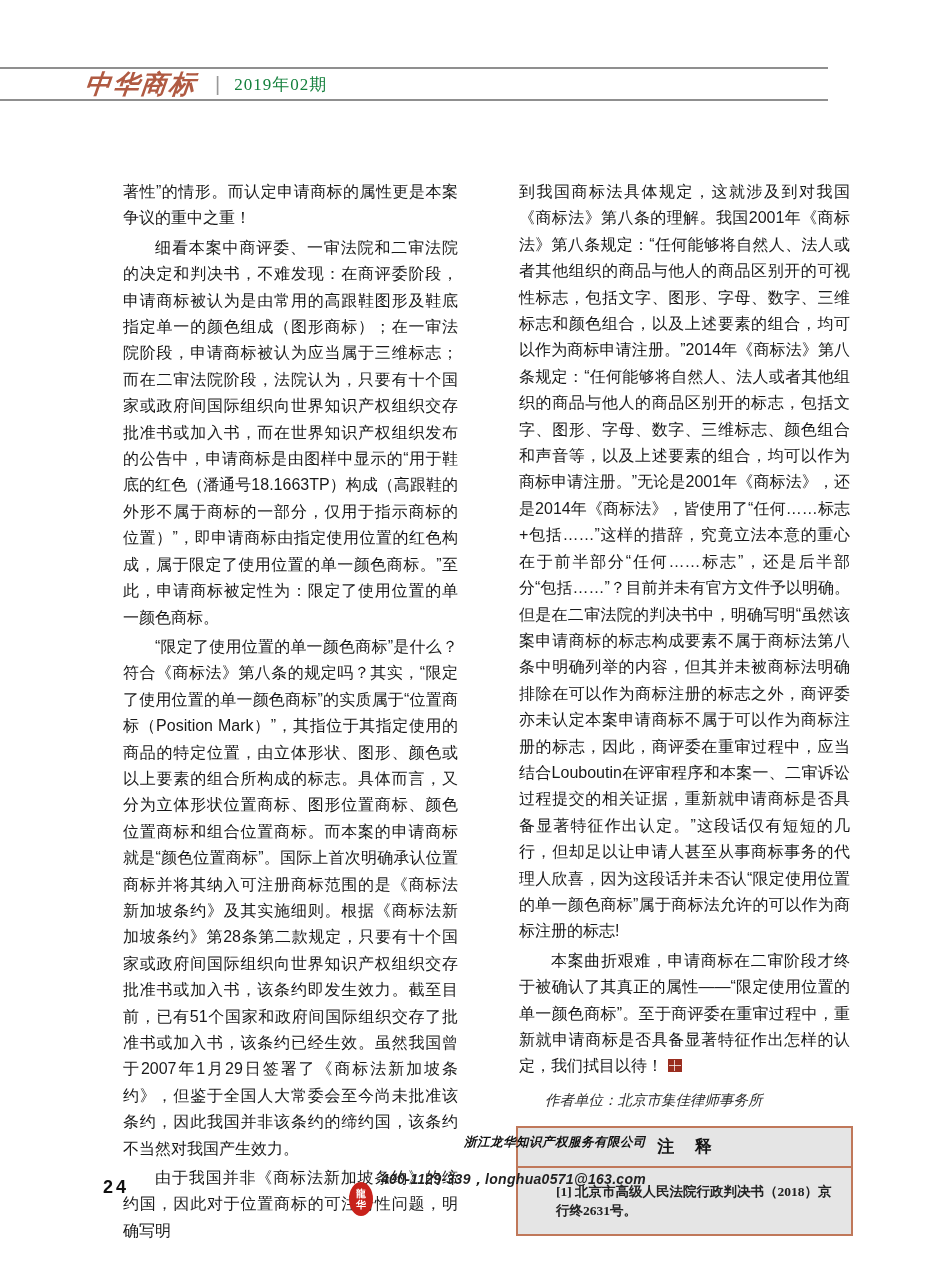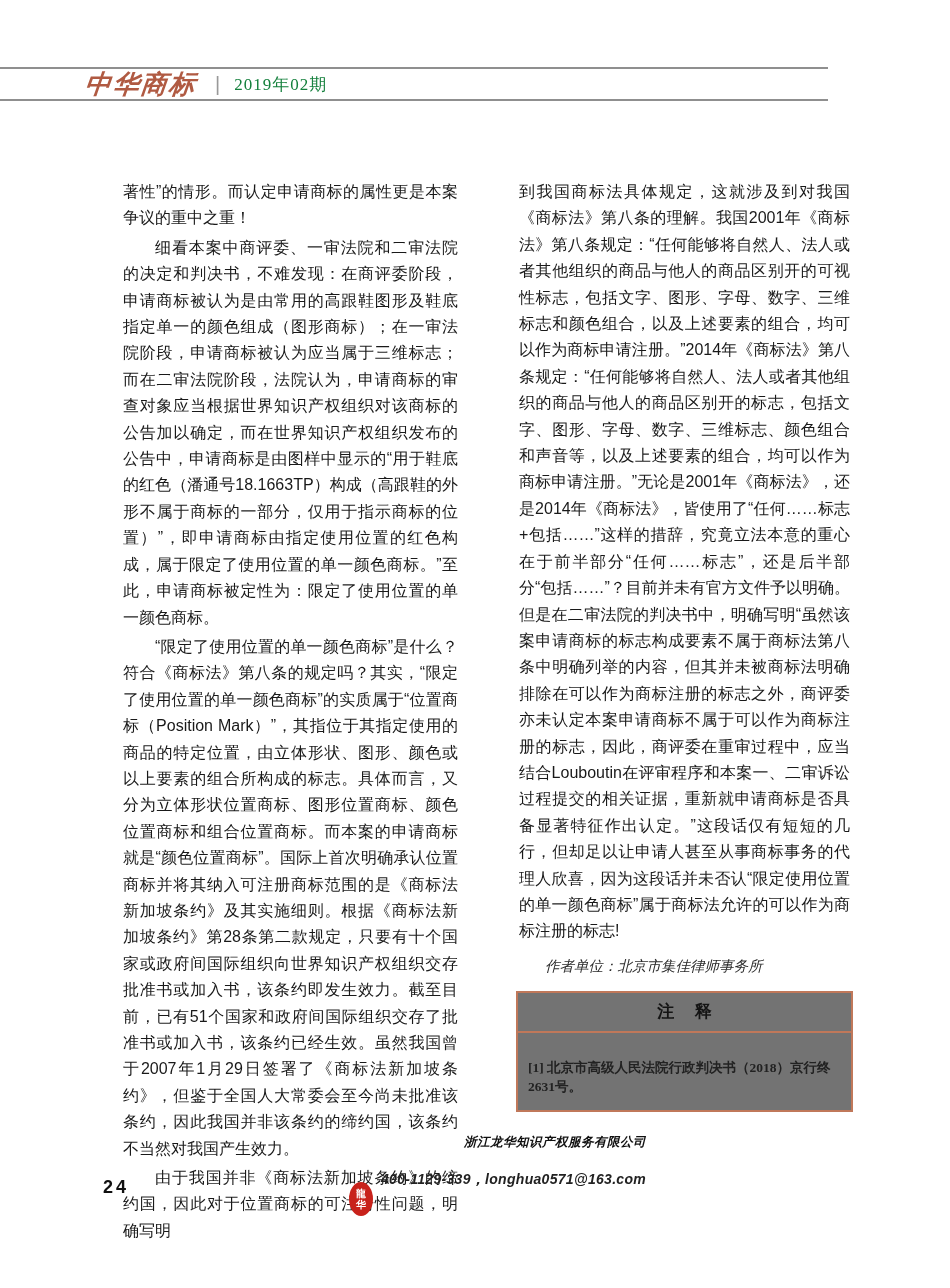--- a/index.html
+++ b/index.html
@@ -44,49 +44,50 @@
   }
   .end-seal::before{
     content:"";position:absolute;left:6px;top:1px;bottom:1px;width:1px;background:rgba(255,255,255,.75);
   }
   .end-seal::after{
     content:"";position:absolute;top:6px;left:1px;right:1px;height:1px;background:rgba(255,255,255,.75);
   }
   .author-line{
     margin-top:8px;
     text-indent:2em;
-    font-family:Liberation Serif, serif;
+    font-family:Liberation Mono, monospace;
     font-style:italic;
     font-size:14.5px;
     color:#2b2b2b;
     text-align:left;
   }
   
   .notes-box{
     margin-top:12px;
     border:2px solid;
-    background:#737373;
+    background:#e5e5e5;
     text-align:left;
   }
   .notes-title{
     text-align:center;
     font-size:17px;font-weight:bold;letter-spacing:8px;
     color:#141414;
     padding:6px 0 5px 8px;
     border-bottom:2px solid;
     border-color:inherit;
   }
   .notes-body{
-    padding:25px 10px 14px 10px;
+    padding:14px 10px 14px 10px;
     font-family:"Liberation Serif", serif;
     font-weight:600;
     font-size:13.5px;
     line-height:19px;
     color:#222;
     text-indent:0;
+    margin-left:28px;
   }
   
   .footer-pagenum{
     position:absolute;left:103px;top:1177px;
     font-size:18px;font-weight:bold;letter-spacing:3px;color:#101010;
   }
   .footer-logo{
     position:absolute;left:349px;top:1182px;
     width:24px;height:34px;
     background:#c8221b;
@@ -107,27 +108,28 @@
   <div class="rule top"></div>
   <div class="masthead">
     <span class="brand" style="color: rgb(176, 90, 66);">中华商标</span>
     <span class="mast-divider">|</span>
     <span class="issue">2019年02期</span>
   </div>
   <div class="rule bottom"></div>
 
   <div class="col left">
     <p class="para">著性”的情形。而认定申请商标的属性更是本案争议的重中之重！</p>
-    <p class="para indent">细看本案中商评委、一审法院和二审法院的决定和判决书，不难发现：在商评委阶段，申请商标被认为是由常用的高跟鞋图形及鞋底指定单一的颜色组成（图形商标）；在一审法院阶段，申请商标被认为应当属于三维标志；而在二审法院阶段，法院认为，申请商标的审查对象应当根据世界知识产权组织对该商标的公告加以确定，而在世界知识产权组织发布的公告中，申请商标是由图样中显示的“用于鞋底的红色（潘通号18.1663TP）构成（高跟鞋的外形不属于商标的一部分，仅用于指示商标的位置）”，即申请商标由指定使用位置的红色构成，属于限定了使用位置的单一颜色商标。”至此，申请商标被定性为：限定了使用位置的单一颜色商标。</p>
+    <p class="para indent">细看本案中商评委、一审法院和二审法院的决定和判决书，不难发现：在商评委阶段，申请商标被认为是由常用的高跟鞋图形及鞋底指定单一的颜色组成（图形商标）；在一审法院阶段，申请商标被认为应当属于三维标志；而在二审法院阶段，法院认为，只要有十个国家或政府间国际组织向世界知识产权组织交存批准书或加入书，而在世界知识产权组织发布的公告中，申请商标是由图样中显示的“用于鞋底的红色（潘通号18.1663TP）构成（高跟鞋的外形不属于商标的一部分，仅用于指示商标的位置）”，即申请商标由指定使用位置的红色构成，属于限定了使用位置的单一颜色商标。”至此，申请商标被定性为：限定了使用位置的单一颜色商标。</p>
     <p class="para indent">“限定了使用位置的单一颜色商标”是什么？符合《商标法》第八条的规定吗？其实，“限定了使用位置的单一颜色商标”的实质属于“位置商标（Position Mark）”，其指位于其指定使用的商品的特定位置，由立体形状、图形、颜色或以上要素的组合所构成的标志。具体而言，又分为立体形状位置商标、图形位置商标、颜色位置商标和组合位置商标。而本案的申请商标就是“颜色位置商标”。国际上首次明确承认位置商标并将其纳入可注册商标范围的是《商标法新加坡条约》及其实施细则。根据《商标法新加坡条约》第28条第二款规定，只要有十个国家或政府间国际组织向世界知识产权组织交存批准书或加入书，该条约即发生效力。截至目前，已有51个国家和政府间国际组织交存了批准书或加入书，该条约已经生效。虽然我国曾于2007年1月29日签署了《商标法新加坡条约》，但鉴于全国人大常委会至今尚未批准该条约，因此我国并非该条约的缔约国，该条约不当然对我国产生效力。</p>
     <p class="para indent">由于我国并非《商标法新加坡条约》的缔约国，因此对于位置商标的可注册性问题，明确写明</p>
   </div>
 
   <div class="col right">
     <p class="para">到我国商标法具体规定，这就涉及到对我国《商标法》第八条的理解。我国2001年《商标法》第八条规定：“任何能够将自然人、法人或者其他组织的商品与他人的商品区别开的可视性标志，包括文字、图形、字母、数字、三维标志和颜色组合，以及上述要素的组合，均可以作为商标申请注册。”2014年《商标法》第八条规定：“任何能够将自然人、法人或者其他组织的商品与他人的商品区别开的标志，包括文字、图形、字母、数字、三维标志、颜色组合和声音等，以及上述要素的组合，均可以作为商标申请注册。”无论是2001年《商标法》，还是2014年《商标法》，皆使用了“任何……标志+包括……”这样的措辞，究竟立法本意的重心在于前半部分“任何……标志”，还是后半部分“包括……”？目前并未有官方文件予以明确。但是在二审法院的判决书中，明确写明“虽然该案申请商标的标志构成要素不属于商标法第八条中明确列举的内容，但其并未被商标法明确排除在可以作为商标注册的标志之外，商评委亦未认定本案申请商标不属于可以作为商标注册的标志，因此，商评委在重审过程中，应当结合Louboutin在评审程序和本案一、二审诉讼过程提交的相关证据，重新就申请商标是否具备显著特征作出认定。”这段话仅有短短的几行，但却足以让申请人甚至从事商标事务的代理人欣喜，因为这段话并未否认“限定使用位置的单一颜色商标”属于商标法允许的可以作为商标注册的标志!</p>
+    <p class="para indent"><span>本案曲折艰难，申请商标在二审阶段才终于被确认了其真正的属性——“限定使用位置的单一颜色商标”。至于商评委在重审过程中，重新就申请商标是否具备显著特征作出怎样的认定，我们拭目以待！</span><span class="end-seal"></span></p>
 
     <div class="author-line">作者单位：北京市集佳律师事务所</div>
 
     <div class="notes-box" id="notes-box" style="border-color: rgb(192, 120, 90);">
       <div class="notes-title" style="border-color: rgb(192, 120, 90);">注 释</div>
       <div class="notes-body">[1] 北京市高级人民法院行政判决书（2018）京行终2631号。</div>
     </div>
   </div>
 
   <div class="footer-pagenum">24</div>

